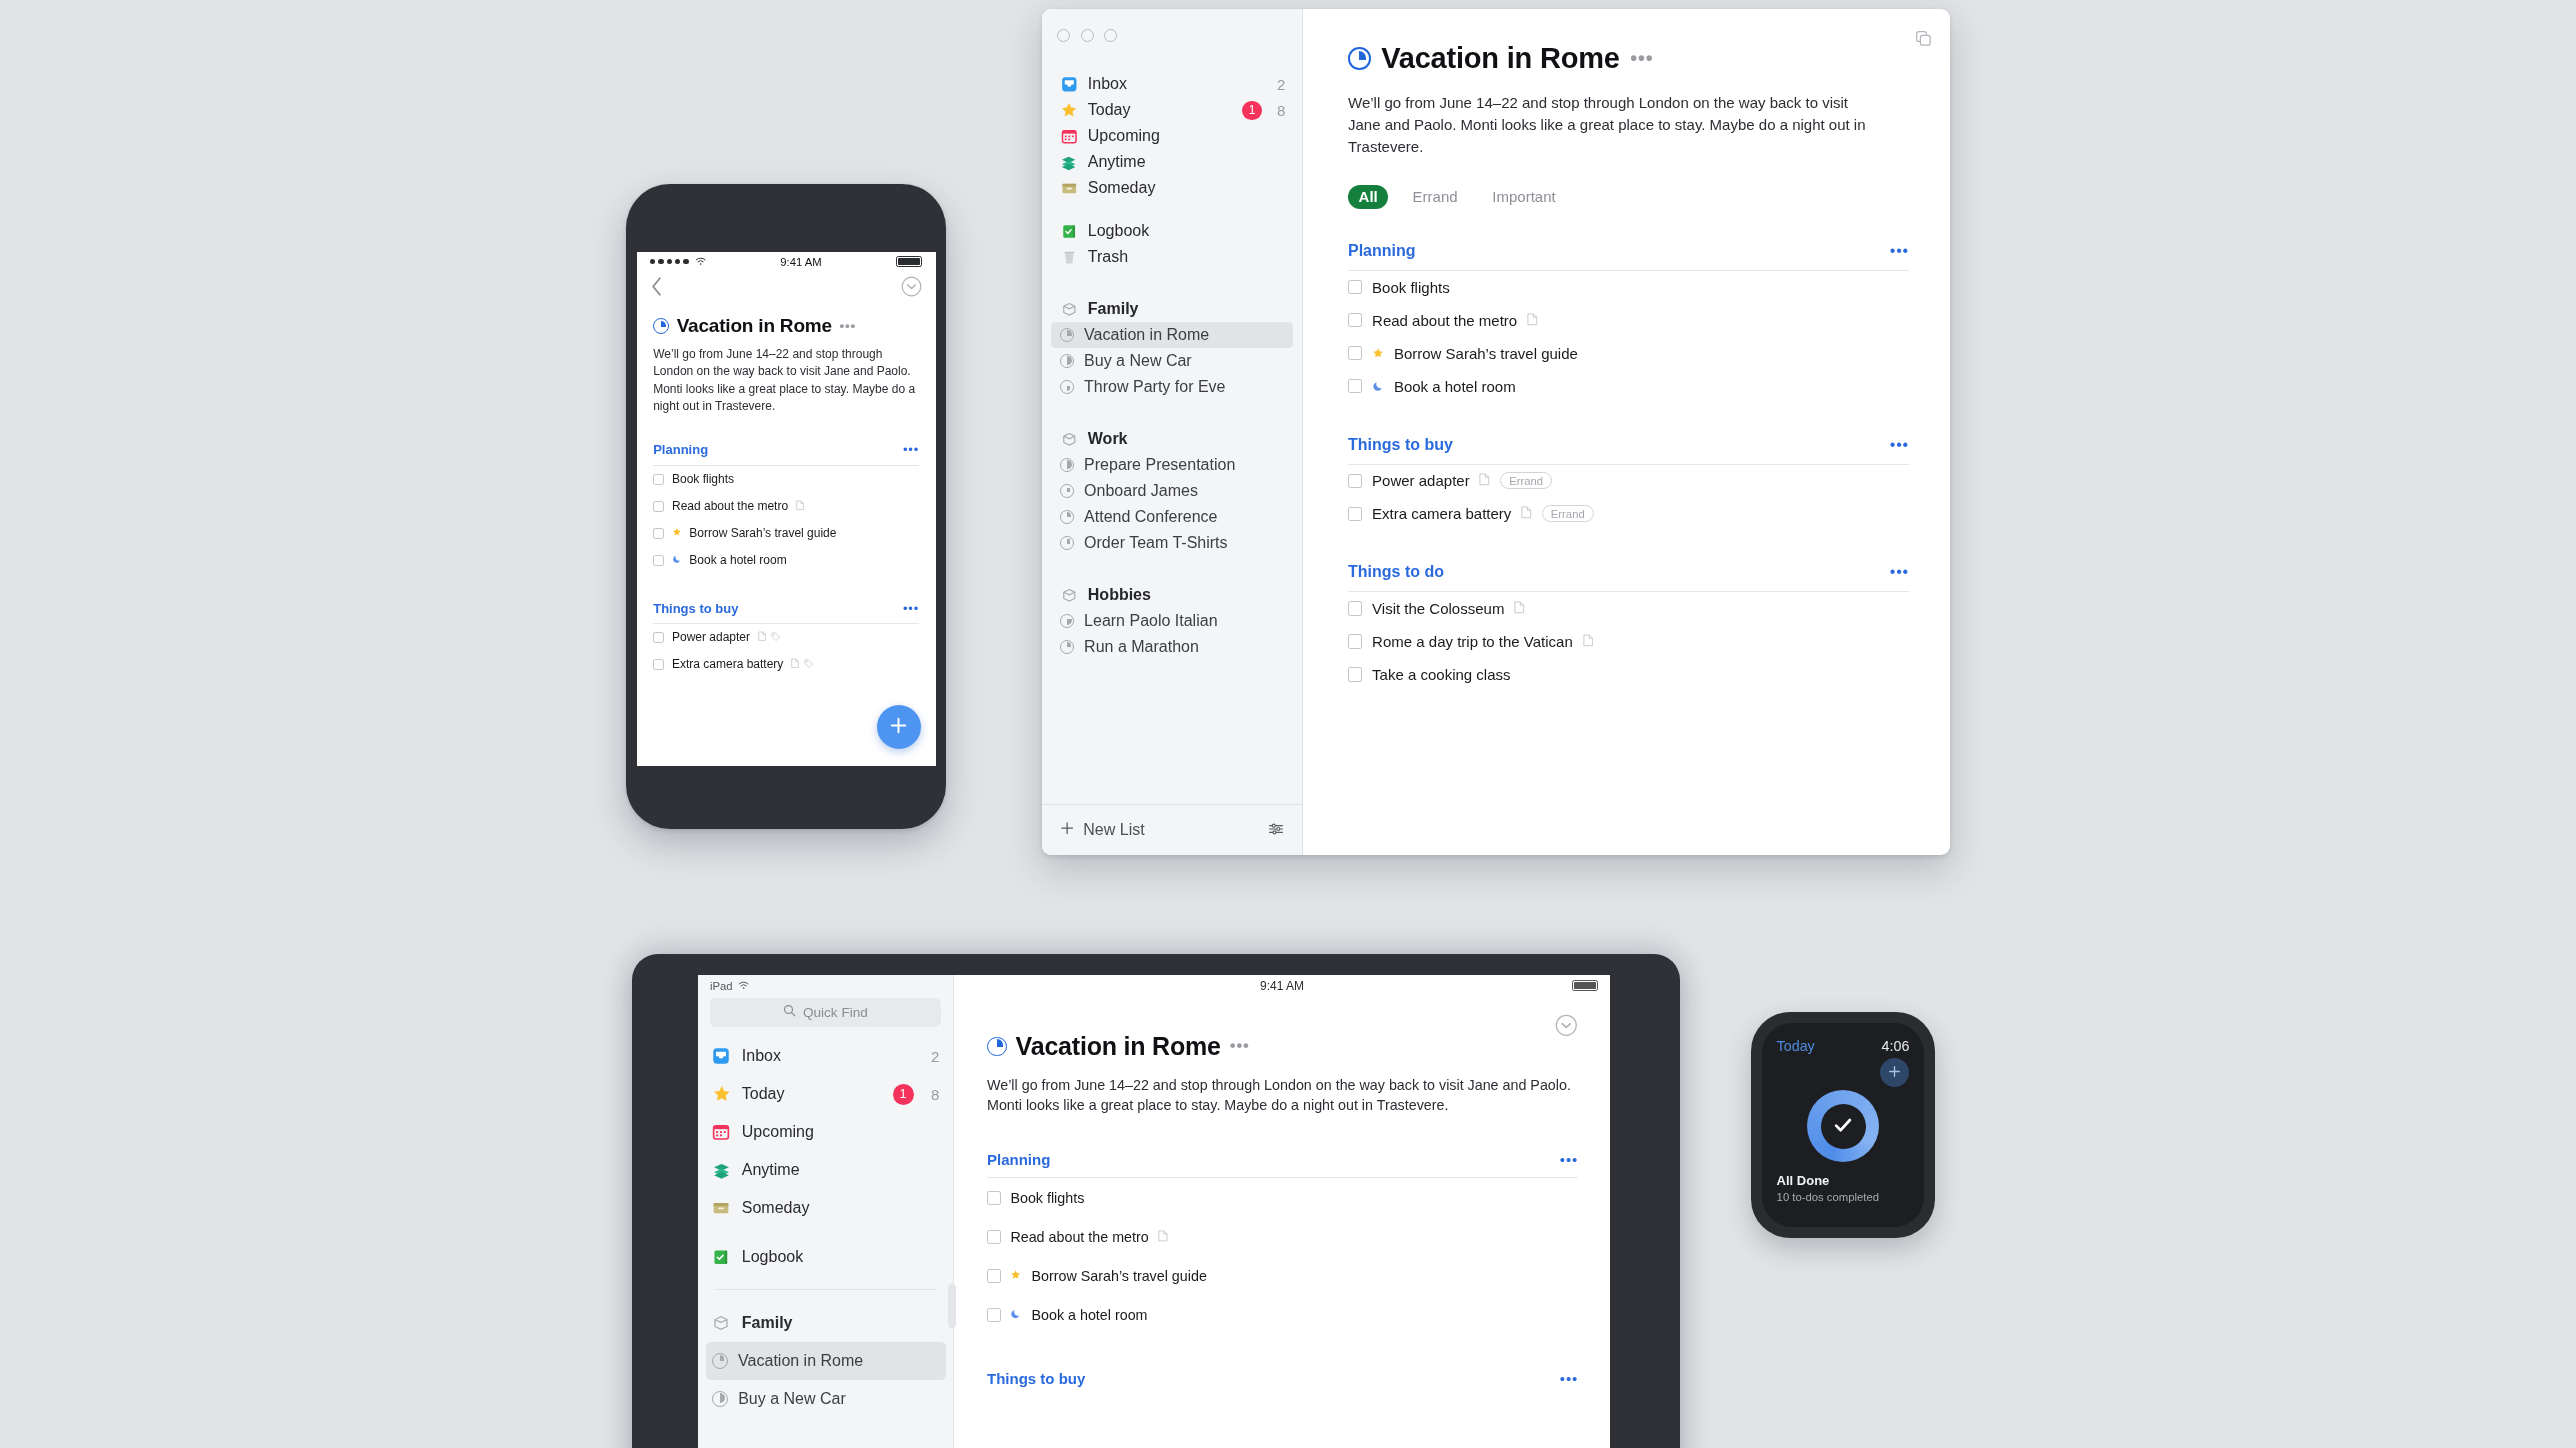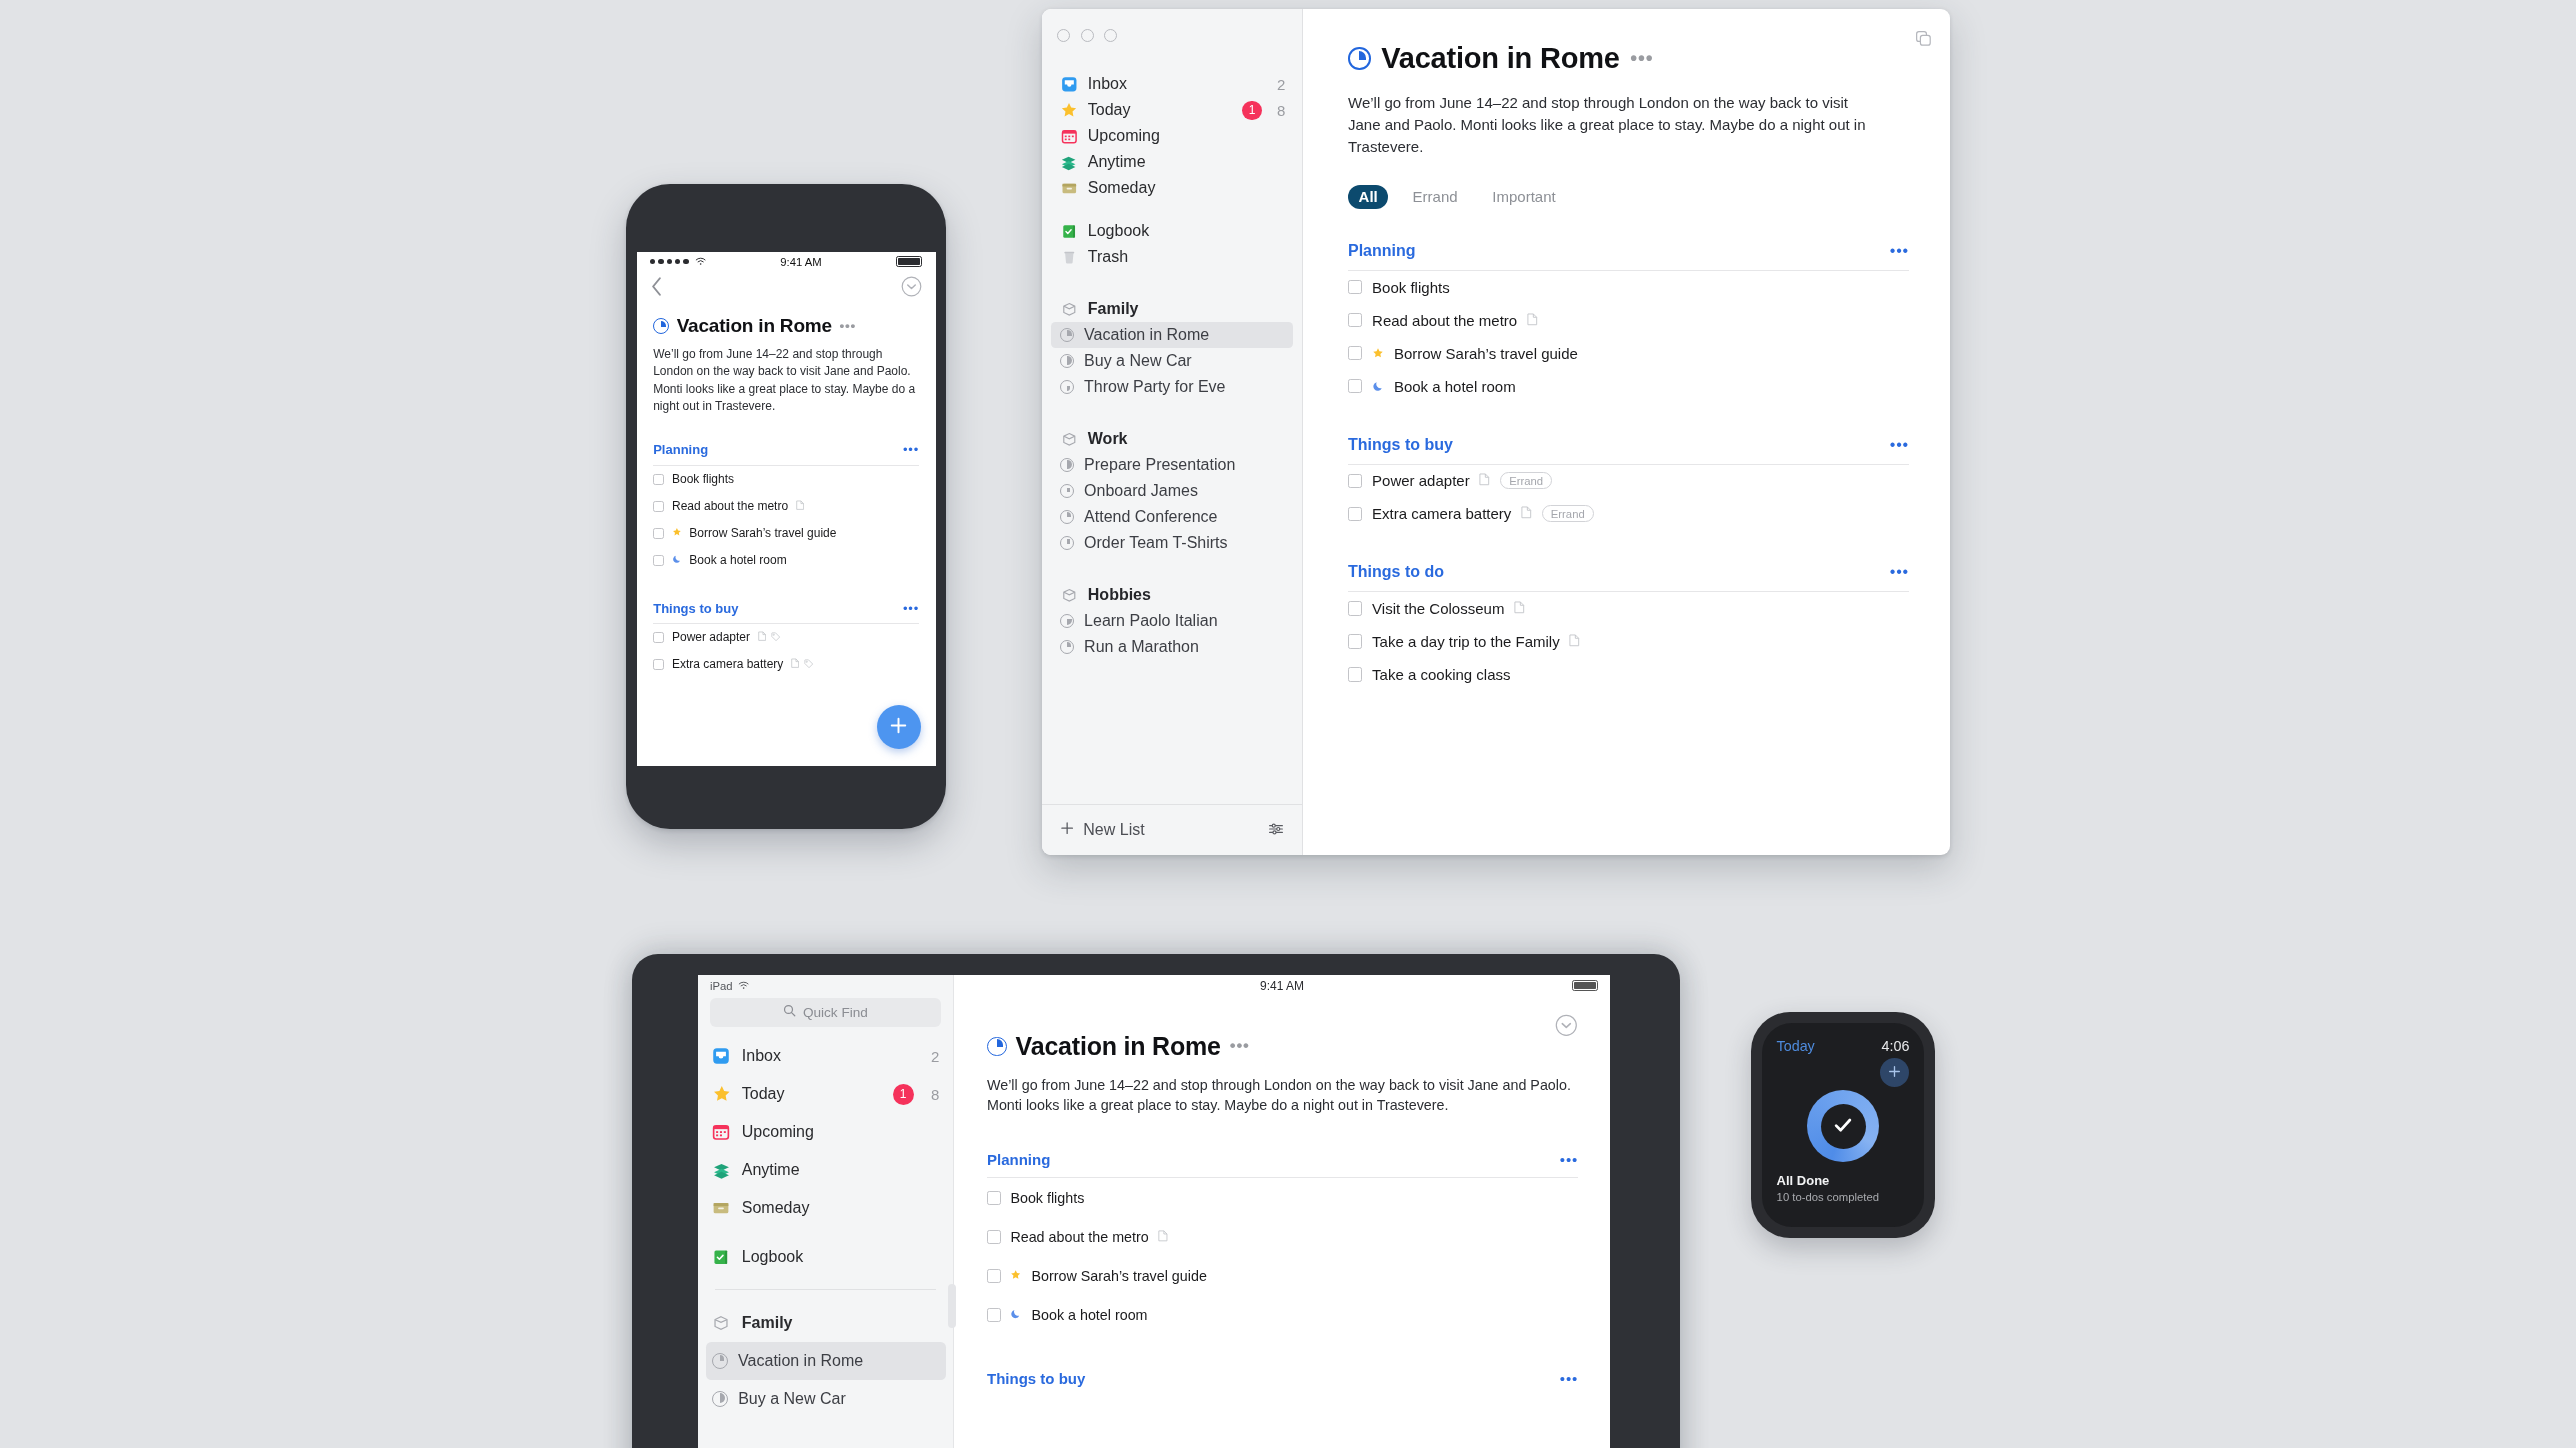--- a/index.html
+++ b/index.html
@@ -50,21 +50,21 @@
   #mac .gap{height:16.6px;}
   #mac .gap.big{height:26px;}
   #mac .toolbar{height:50px;border-top:0.8px solid #e0e1e3;display:flex;align-items:center;justify-content:space-between;padding:0 16.6px 0 18px;}
   #mac .toolbar .newlist{display:flex;align-items:center;gap:9px;color:#4c4e54;font-size:16px;}
   #mac .main{flex:1;position:relative;padding:33px 41px 0 45px;box-sizing:border-box;}
   #mac .winbtn{position:absolute;right:16.6px;top:19.6px;}
   #mac h1{font-size:29px;margin:0;font-weight:bold;color:#101114;display:flex;align-items:center;gap:10.6px;letter-spacing:-0.2px;}
   #mac .desc{font-size:15px;line-height:22px;color:#2c2e33;margin:16.6px 0 0 0;max-width:528px;}
   #mac .filters{display:flex;align-items:center;gap:13.6px;margin-top:27px;}
   #mac .filters .f{font-size:15px;color:#8d9096;padding:3.8px 10.6px;border-radius:753px;}
-  #mac .filters .f.on{background:#0c4a6e;color:#fff;font-weight:bold;}
+  #mac .filters .f.on{background:#15803d;color:#fff;font-weight:bold;}
   #mac .sec{margin-top:33px;}
   #mac .sec-title{font-size:16px;}
   #mac .dots{font-size:16px;}
   #mac .hr{margin-top:9.8px;}
   #mac .todo{height:33px;gap:9.8px;font-size:15px;}
   #mac .cbx{width:14.3px;height:14.3px;}
   #mac .tag-pill{font-size:11.3px;padding:1.5px 8.3px;}
 
   
   #iphone{
@@ -449,21 +449,21 @@
         <div class="todo">
           <span class="cbx"></span>
           <span class="txt">Visit the Colosseum</span>
           <span class="note-ic"><svg width="10.6" height="13" viewBox="0 0 14 17" fill="none" stroke="currentColor" stroke-width="1.2">
                 <path d="M1.2 1.2h7.2l4.4 4.4v9.8H1.2z"></path>
                 <path d="M8.4 1.2v4.4h4.4"></path>
               </svg></span>
         </div>
         <div class="todo">
           <span class="cbx"></span>
-          <span class="txt">Take a day trip to the Family</span>
+          <span class="txt">Rome a day trip to the Vatican</span>
           <span class="note-ic"><svg width="10.6" height="13" viewBox="0 0 14 17" fill="none" stroke="currentColor" stroke-width="1.2">
                 <path d="M1.2 1.2h7.2l4.4 4.4v9.8H1.2z"></path>
                 <path d="M8.4 1.2v4.4h4.4"></path>
               </svg></span>
         </div>
         <div class="todo">
           <span class="cbx"></span>
           <span class="txt">Take a cooking class</span>
         </div>
       </div>

